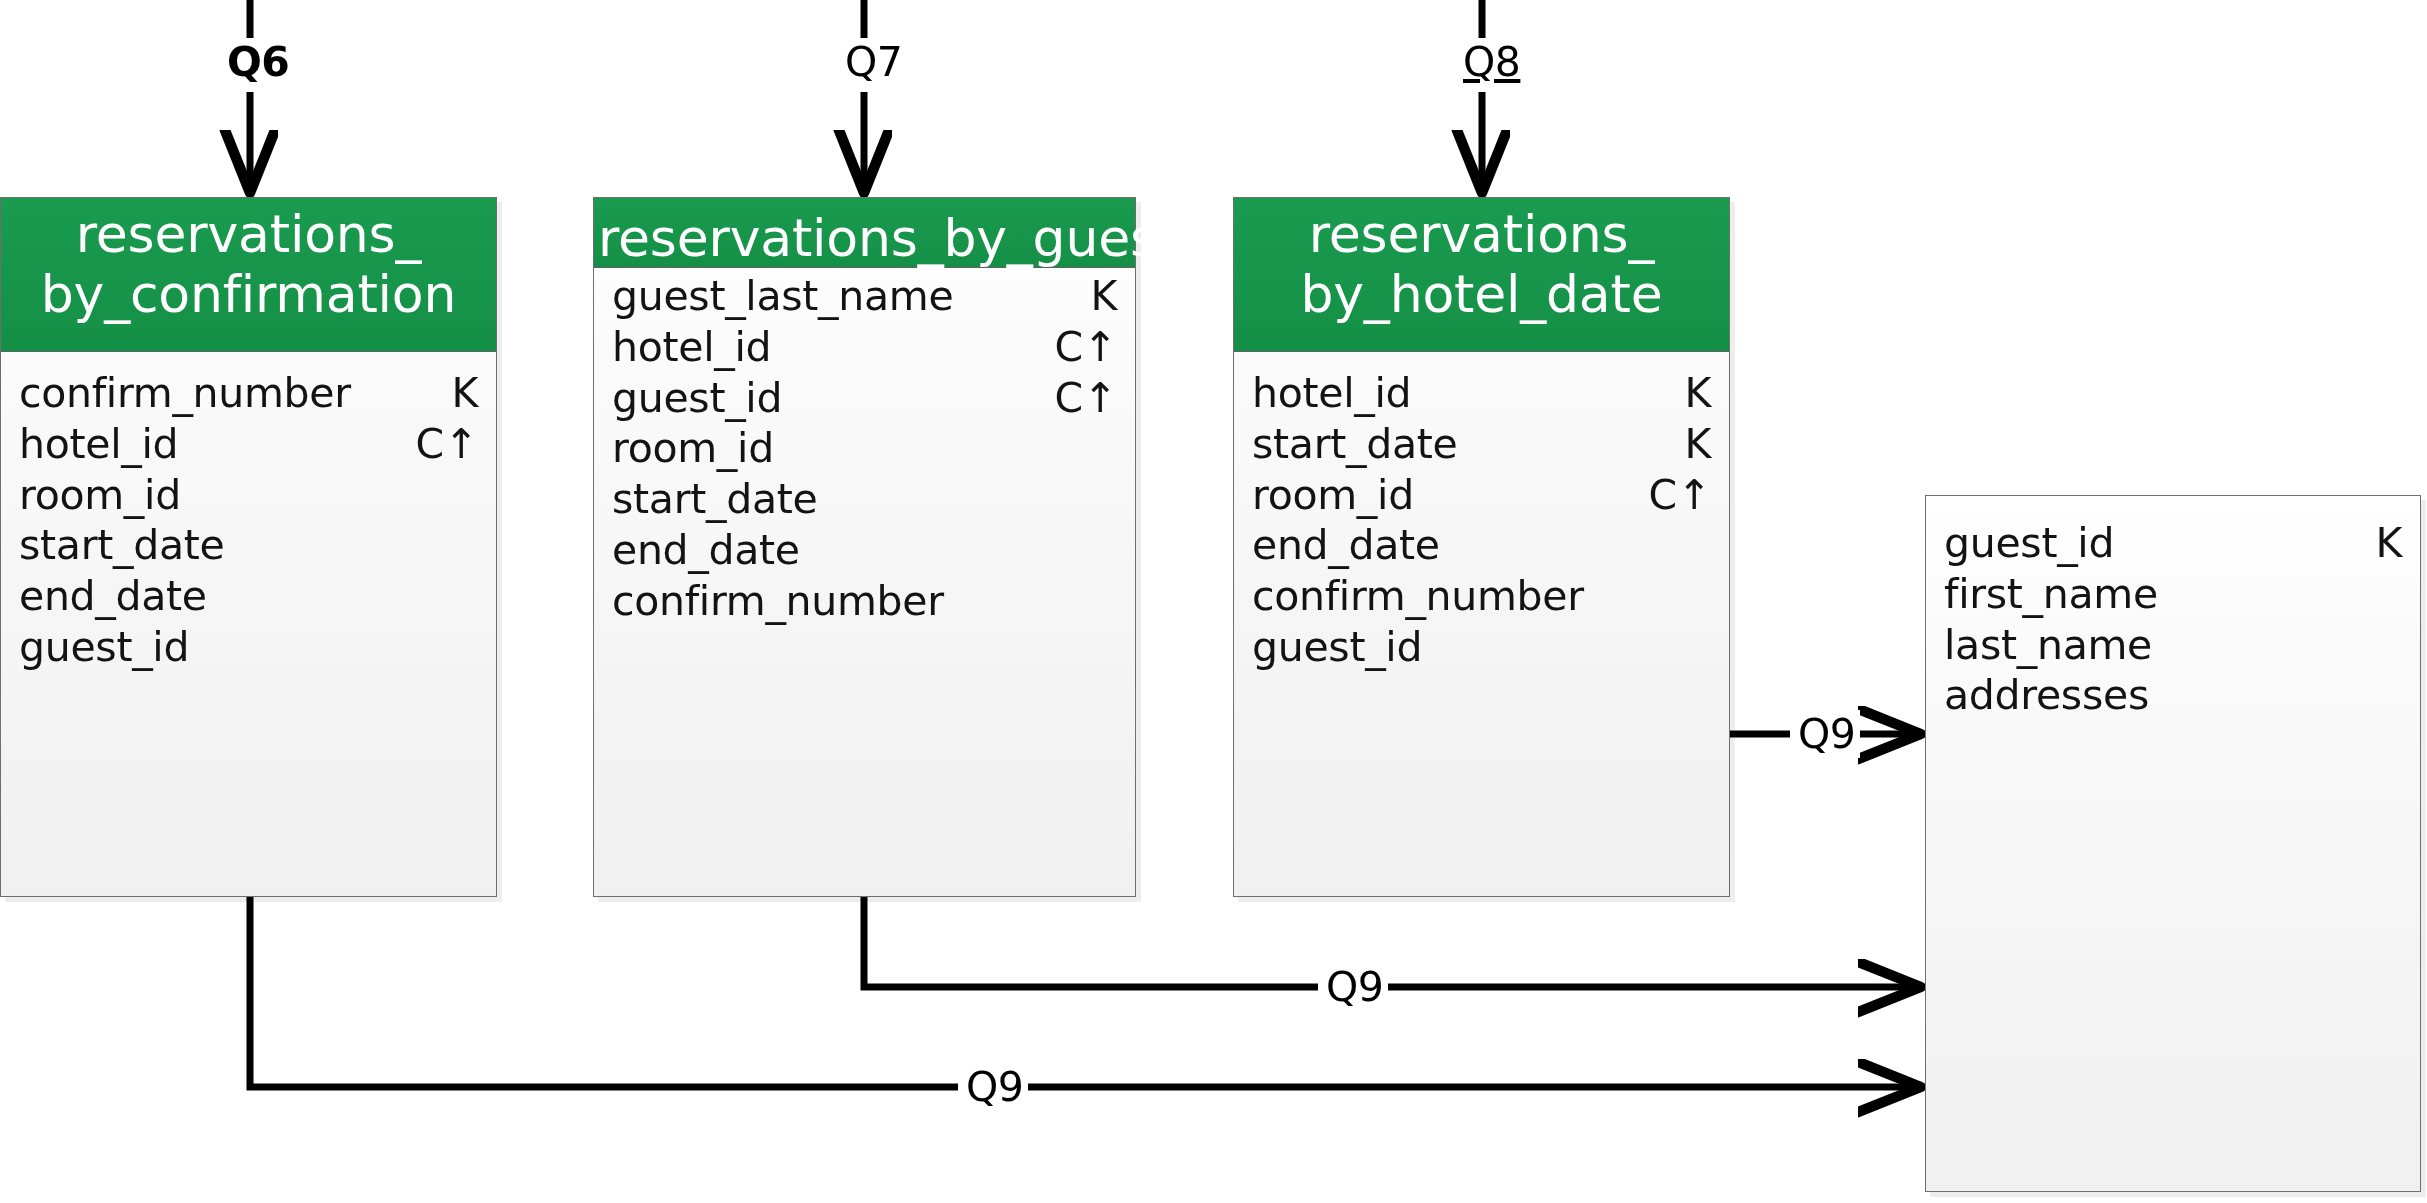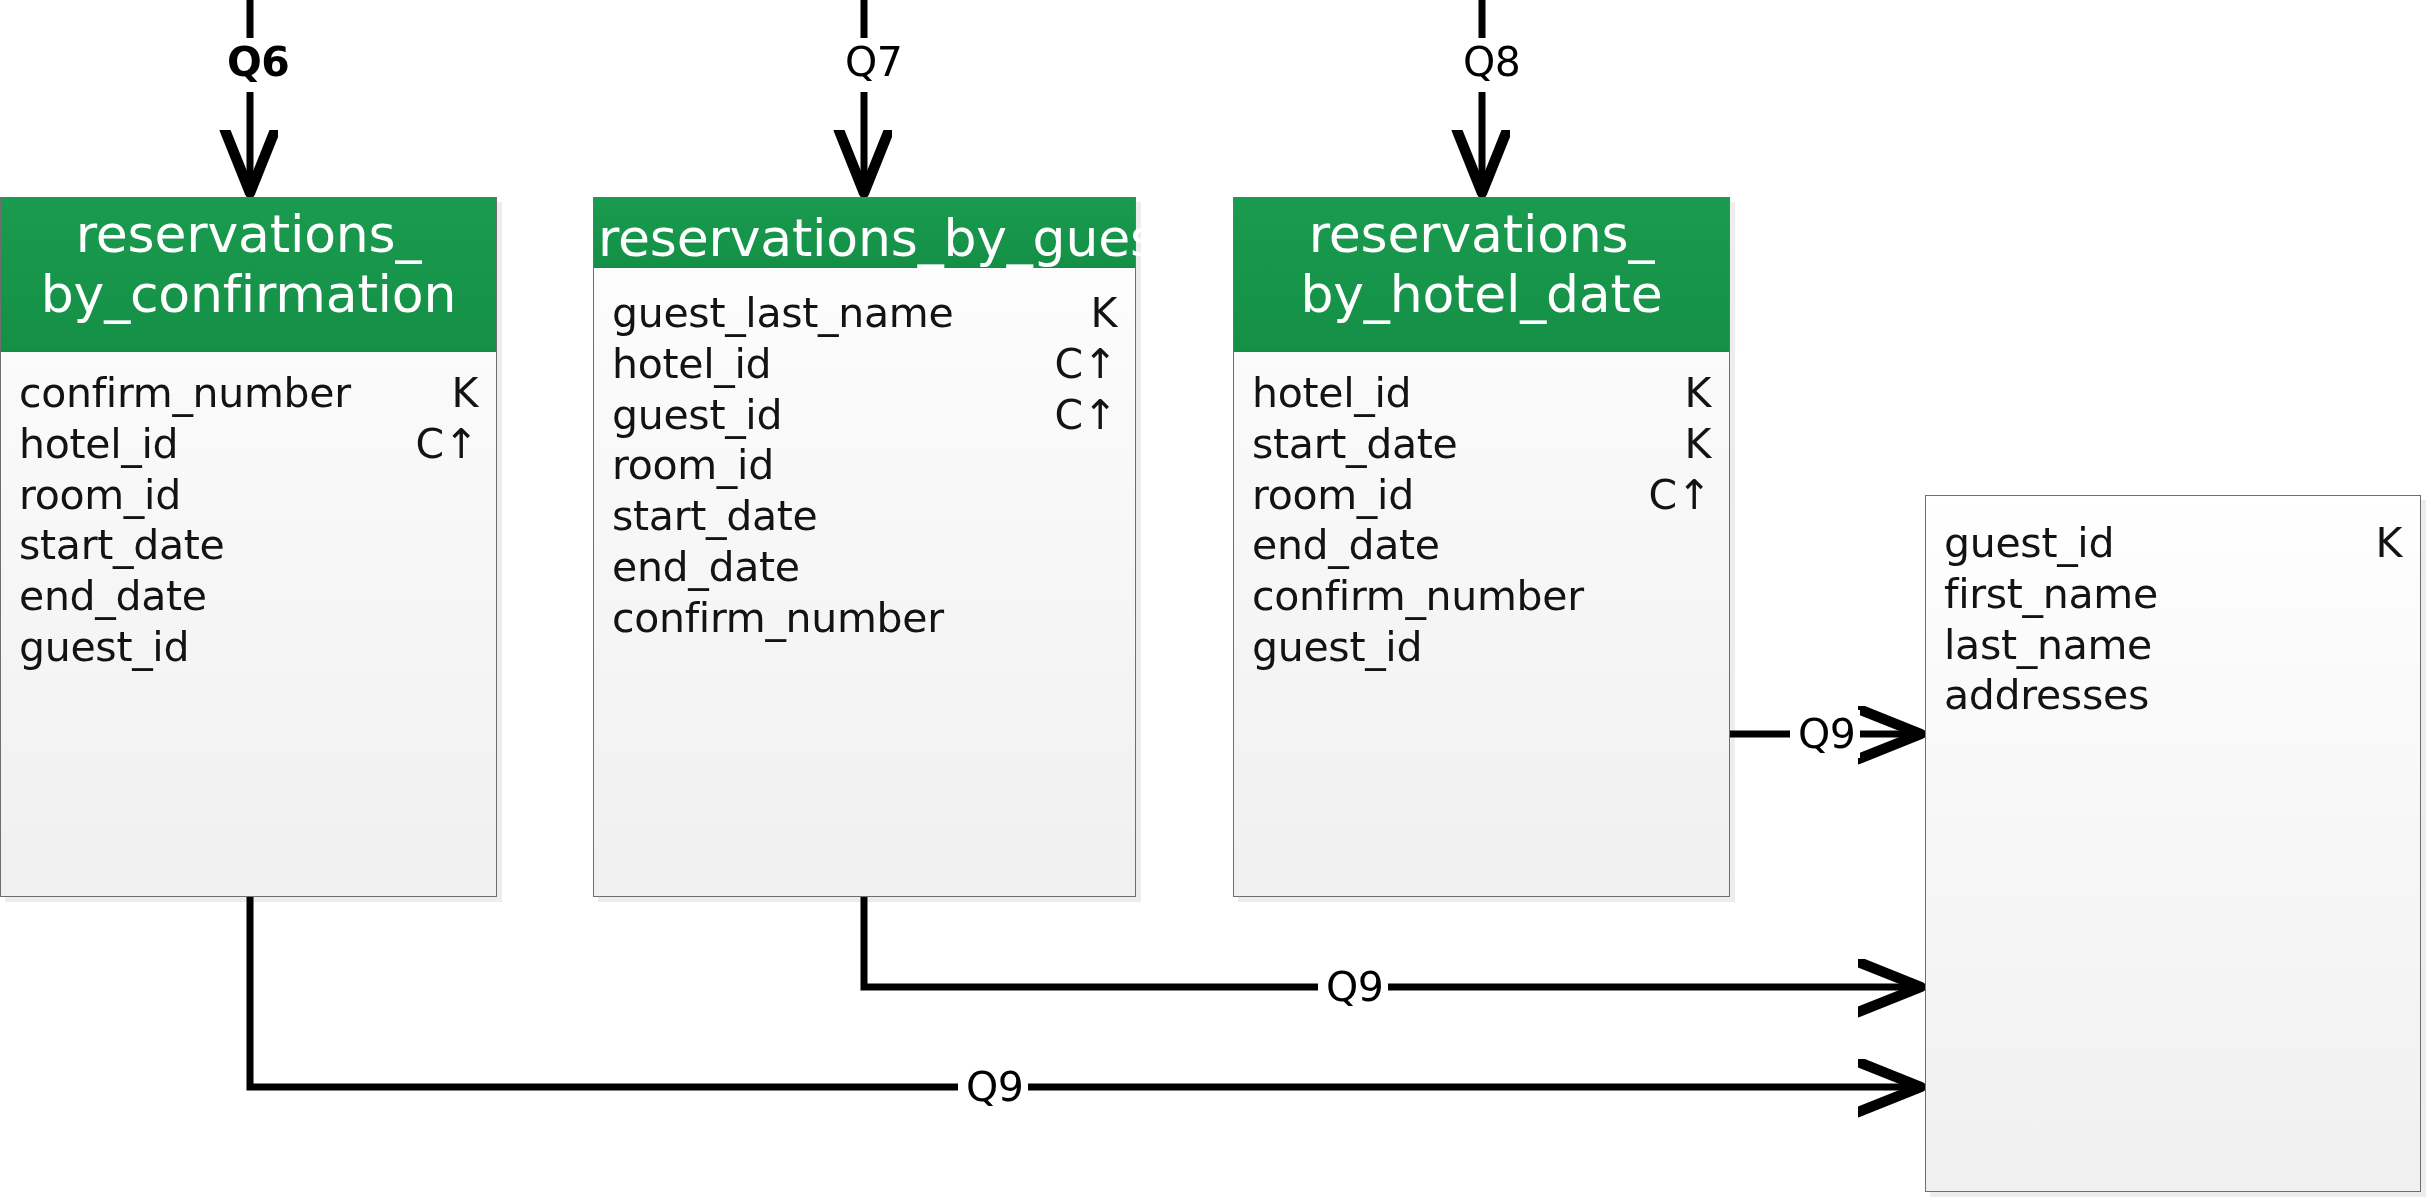--- a/index.html
+++ b/index.html
@@ -68,41 +68,41 @@
     padding-left: 14px;
     white-space: nowrap;
     text-align: right;
   }
 
   
   #tbl-rbc  { left: 0px;    top: 197px; width: 497px;  height: 700px; }
   #tbl-rbc .tbl-head { height: 154px; }
   #tbl-rbg  { left: 593px;  top: 197px; width: 543px;  height: 700px; }
   #tbl-rbg .tbl-head { height: 70px; padding-top: 10px; }
-  #tbl-rbg .tbl-body { padding-top: 20px; }
+  #tbl-rbg .tbl-body { padding-top: 3px; }
   #tbl-rbhd { left: 1233px; top: 197px; width: 497px;  height: 700px; }
   #tbl-rbhd .tbl-head { height: 154px; }
   #tbl-gst  { left: 1925px; top: 495px; width: 496px;  height: 697px; }
   #tbl-gst .tbl-head { height: 100px; padding-top: 20px; }
   #tbl-gst .tbl-body { padding-top: 22px; }
 
   
   .qlabel {
     position: absolute;
     font-size: 41px;
     color: #000000;
     background: #ffffff;
     padding: 0 5px;
     letter-spacing: -0.5px;
     z-index: 4;
     white-space: nowrap;
   }
   #q6-label { left: 222px;  top: 38px; font-weight: bold; }
   #q7-label { left: 840px;  top: 38px; }
-  #q8-label { left: 1458px; top: 38px; }
+  #q8-label { left: 1458px; top: 38px; text-decoration: underline; }
   #q9a-label { left: 1793px; top: 710px; }
   #q9b-label { left: 1321px; top: 963px; }
   #q9c-label { left: 961px;  top: 1063px; }
 </style>
 </head>
 <body>
 
 <div id="canvas">
 
   <svg id="wires" viewBox="0 0 2427 1203" xmlns="http://www.w3.org/2000/svg">

